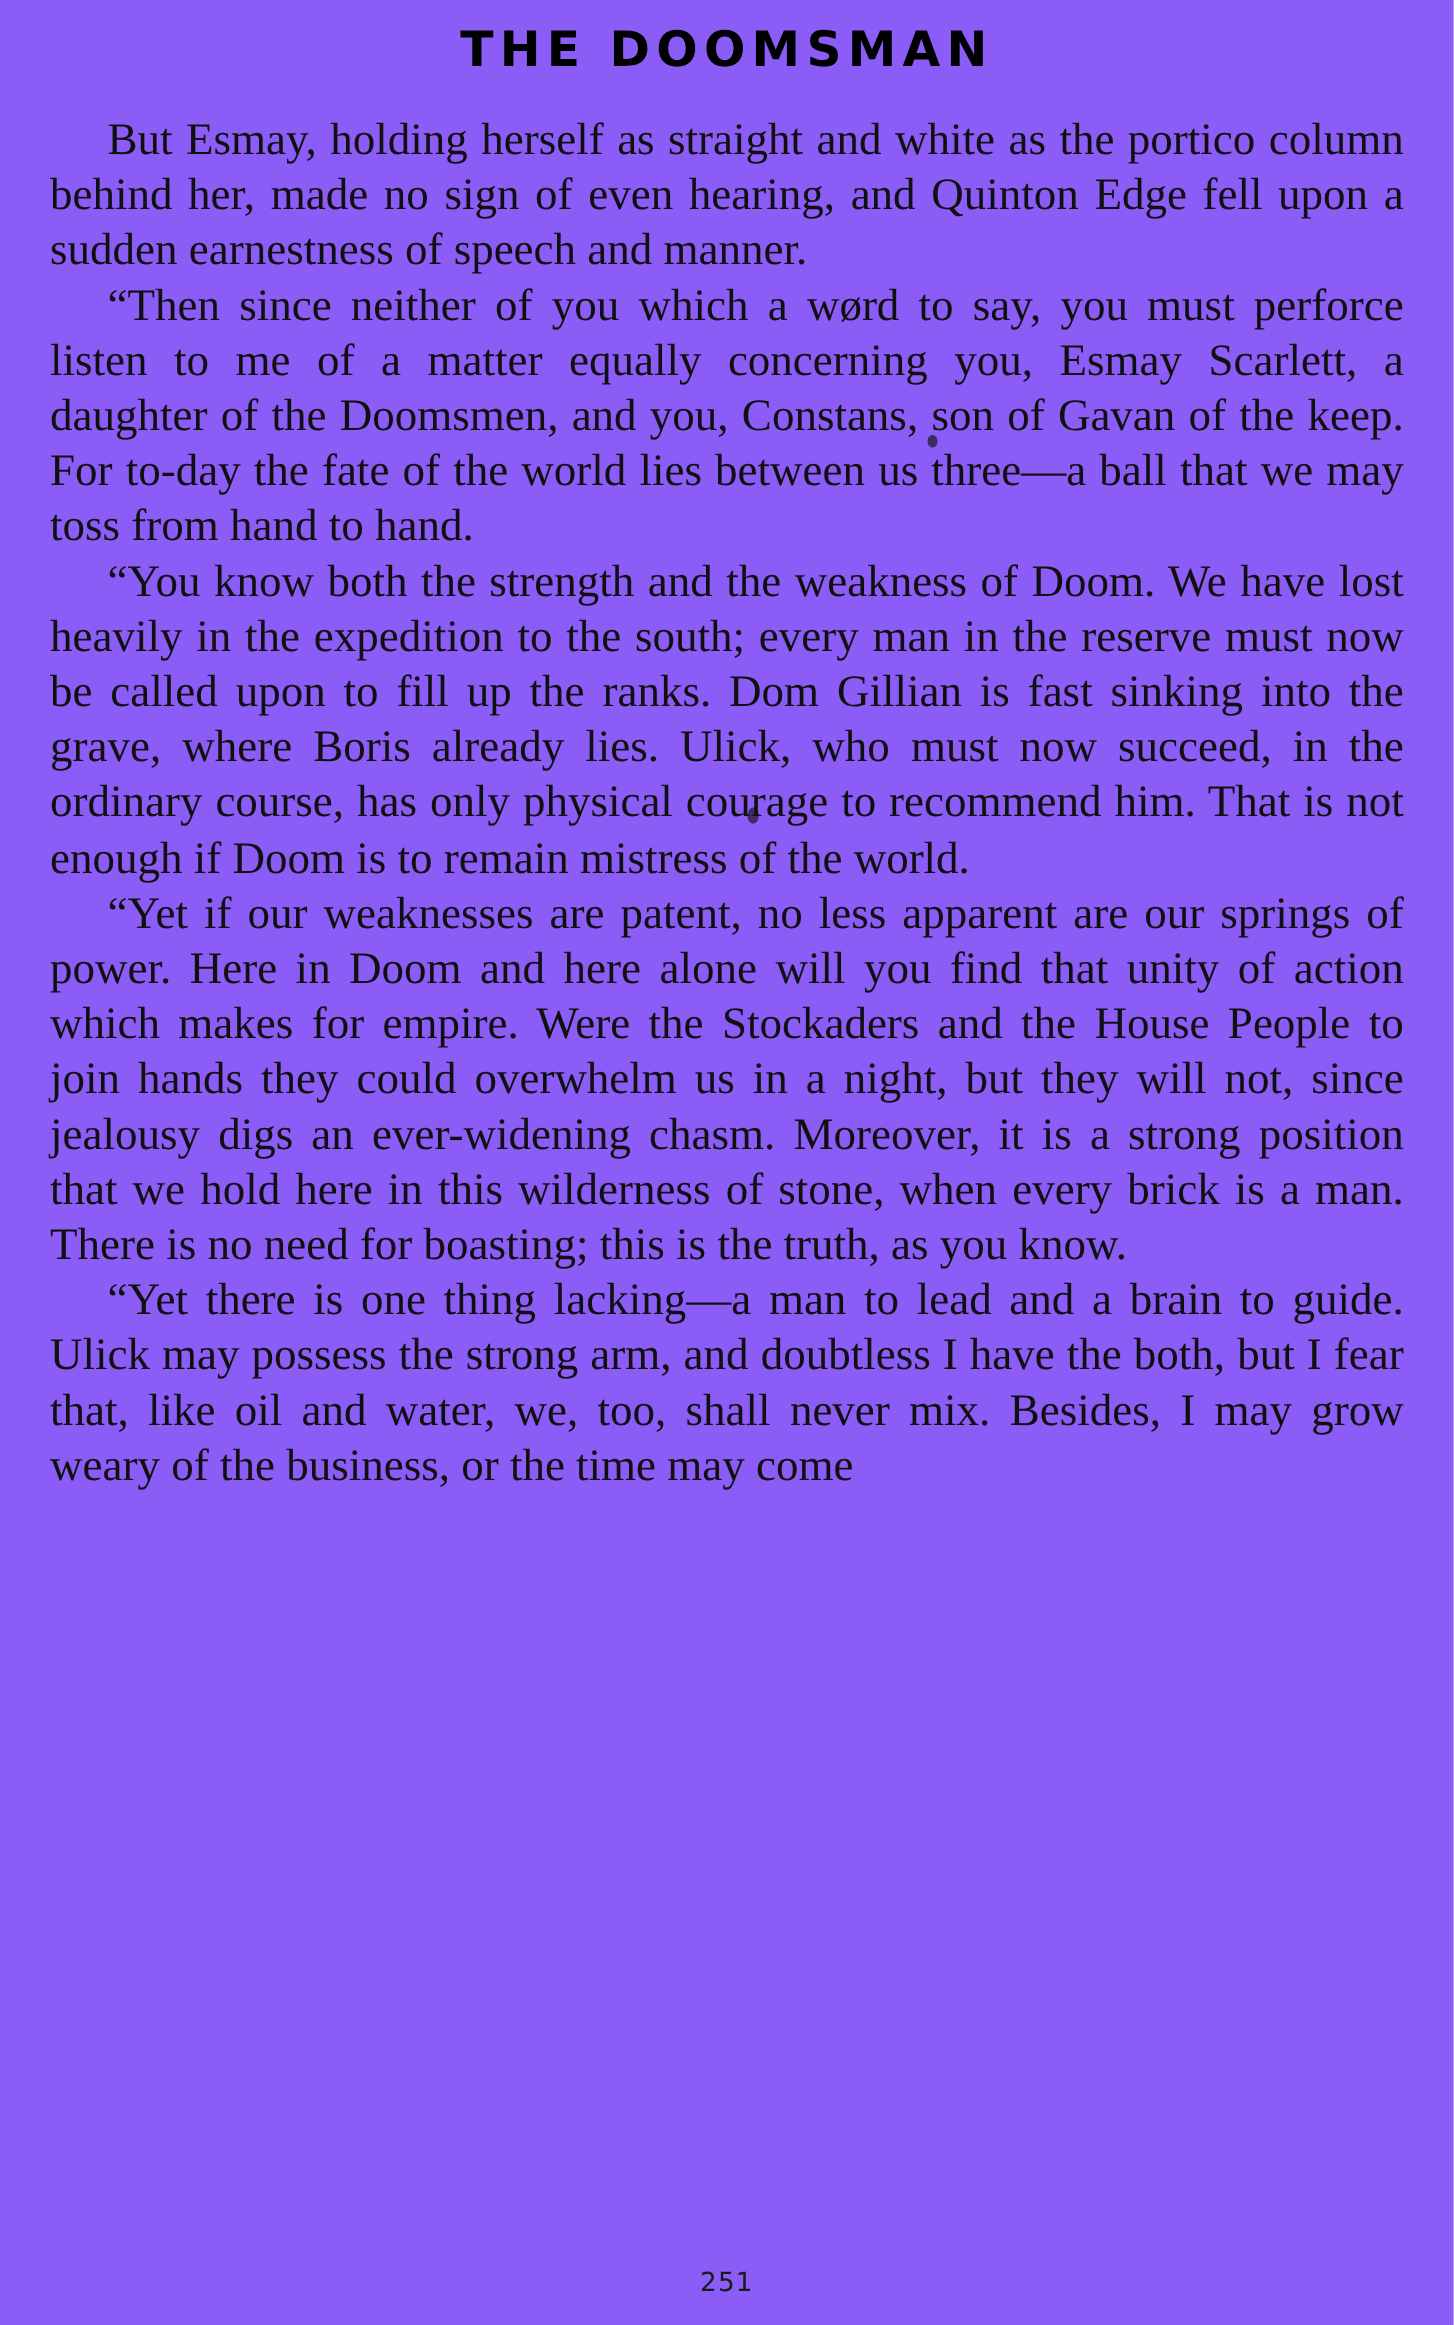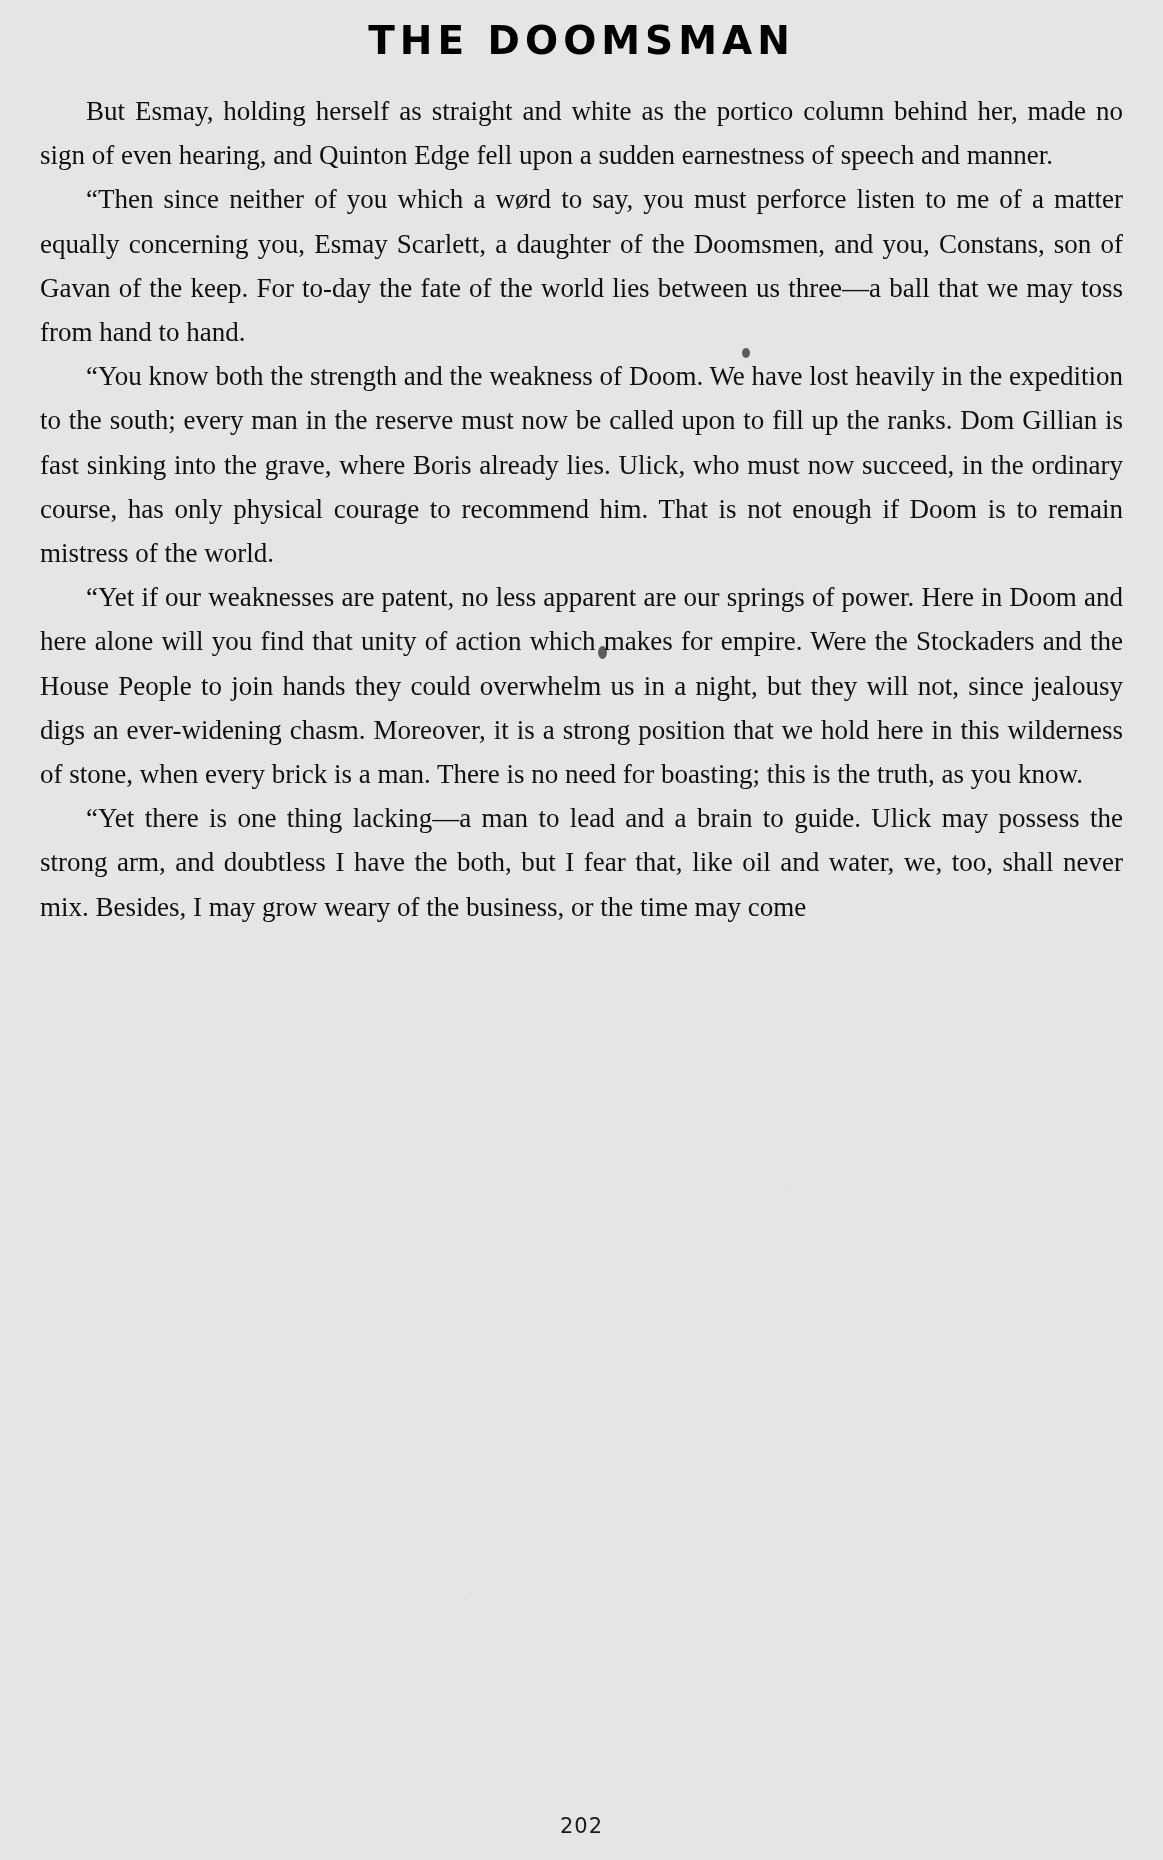--- a/index.html
+++ b/index.html
@@ -13,42 +13,42 @@
     font-family: "Liberation Serif", serif;
     color: #0d0d0d;
     overflow: hidden;
   }
   .page {
     position: relative;
     width: 1163px;
     height: 1860px;
     box-sizing: border-box;
     padding: 0;
-    background: #e5e5e5;
+    background: #8b5cf6;
   }
   .page-inner {
     position: absolute;
     left: 40px;
     top: 0;
     width: 1083px;
     height: 1860px;
   }
   .running-head {
     text-align: center;
     font-family: "DejaVu Sans", sans-serif;
     font-weight: bold;
     font-size: 39px;
     letter-spacing: 5px;
     margin-top: 18px;
     margin-bottom: 10px;
     color: #000000;
   }
   .body-text {
     margin-top: 26px;
-    font-size: 27px;
+    font-size: 36px;
     line-height: 44.2px;
     text-align: justify;
     text-justify: inter-word;
     color: #101010;
   }
   .body-text p {
     margin: 0;
     text-indent: 46px;
     hyphens: manual;
   }
@@ -90,20 +90,20 @@
     <div class="running-head">THE DOOMSMAN</div>
 
     <div class="body-text">
       <p>But Esmay, holding herself as straight and white as the portico column behind her, made no sign of even hearing, and Quinton Edge fell upon a sudden earnestness of speech and manner.</p>
       <p>“Then since neither of you which a wørd to say, you must perforce listen to me of a matter equally concerning you, Esmay Scarlett, a daughter of the Doomsmen, and you, Constans, son of Gavan of the keep. For to-day the fate of the world lies between us three—a ball that we may toss from hand to hand.</p>
       <p>“You know both the strength and the weakness of Doom.  We have lost heavily in the expedition to the south; every man in the reserve must now be called upon to fill up the ranks.  Dom Gillian is fast sinking into the grave, where Boris already lies.  Ulick, who must now succeed, in the ordinary course, has only physical courage to recommend him.  That is not enough if Doom is to remain mistress of the world.</p>
       <p>“Yet if our weaknesses are patent, no less apparent are our springs of power.  Here in Doom and here alone will you find that unity of action which makes for empire.  Were the Stockaders and the House People to join hands they could overwhelm us in a night, but they will not, since jealousy digs an ever-widening chasm.  Moreover, it is a strong position that we hold here in this wilderness of stone, when every brick is a man.  There is no need for boasting; this is the truth, as you know.</p>
       <p>“Yet there is one thing lacking—a man to lead and a brain to guide.  Ulick may possess the strong arm, and doubtless I have the both, but I fear that, like oil and water, we, too, shall never mix.  Besides, I may grow weary of the business, or the time may come</p>
     </div>
 
-    <div class="folio">202</div>
+    <div class="folio">251</div>
   </div>
 
   <div class="grain">
     <span class="speck" style="left:598px; top:646px; width:9px; height:13px;"></span>
     <span class="speck" style="left:742px; top:348px; width:8px; height:10px;"></span>
   </div>
 </div>
 
 </body></html>

